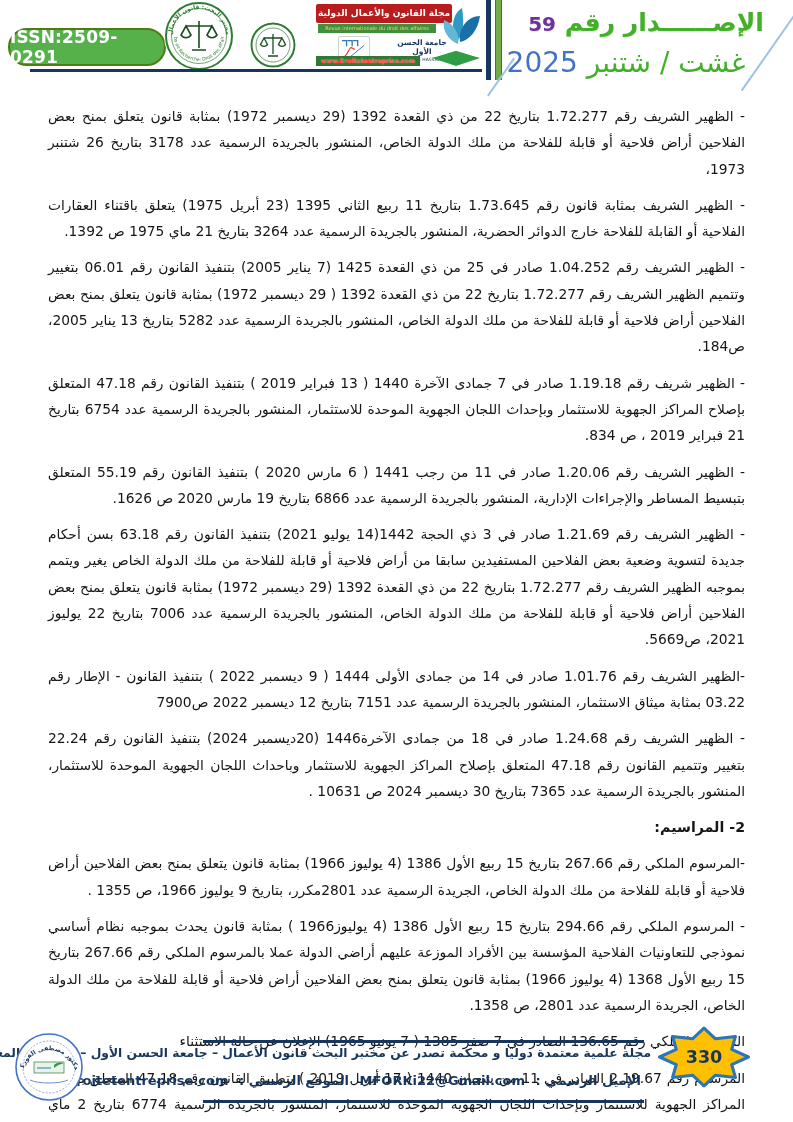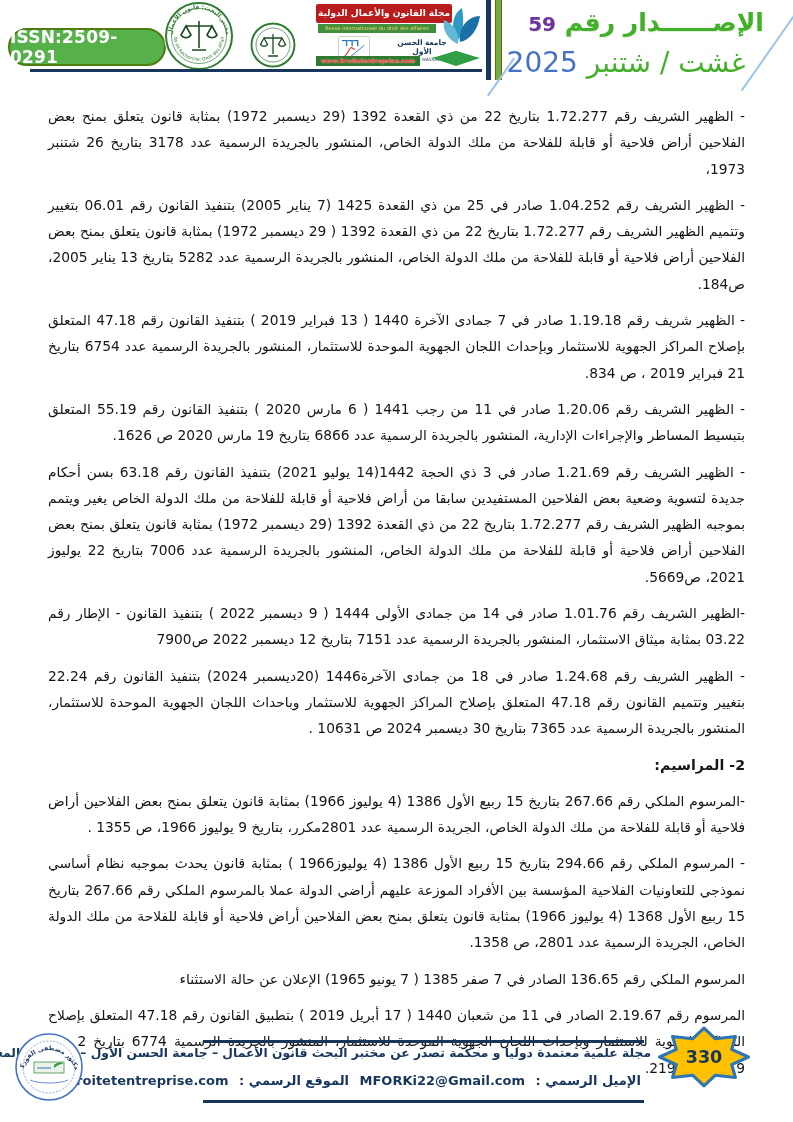--- a/index.html
+++ b/index.html
@@ -173,20 +173,21 @@
     <div class="issue-line2">
       <span>غشت / شتنبر</span>
       <span class="year">2025</span>
     </div>
     <div class="slash slash-1"></div>
     <div class="slash slash-2"></div>
   </div>
 
   <div class="doc-body">
     <p>- الظهير الشريف رقم 1.72.277 بتاريخ 22 من ذي القعدة 1392 (29 ديسمبر 1972) بمثابة قانون يتعلق بمنح بعض الفلاحين أراض فلاحية أو قابلة للفلاحة من ملك الدولة الخاص، المنشور بالجريدة الرسمية عدد 3178 بتاريخ 26 شتنبر 1973،</p>
+    <p>- الظهير الشريف بمثابة قانون رقم 1.73.645 بتاريخ 11 ربيع الثاني 1395 (23 أبريل 1975) يتعلق باقتناء العقارات الفلاحية أو القابلة للفلاحة خارج الدوائر الحضرية، المنشور بالجريدة الرسمية عدد 3264 بتاريخ 21 ماي 1975 ص 1392.</p>
     <p>- الظهير الشريف رقم 1.04.252 صادر في 25 من ذي القعدة 1425 (7 يناير 2005) بتنفيذ القانون رقم 06.01 بتغيير وتتميم الظهير الشريف رقم 1.72.277 بتاريخ 22 من ذي القعدة 1392 ( 29 ديسمبر 1972) بمثابة قانون يتعلق بمنح بعض الفلاحين أراض فلاحية أو قابلة للفلاحة من ملك الدولة الخاص، المنشور بالجريدة الرسمية عدد 5282 بتاريخ 13 يناير 2005، ص184.</p>
     <p>- الظهير شريف رقم 1.19.18 صادر في 7 جمادى الآخرة 1440 ( 13 فبراير 2019 ) بتنفيذ القانون رقم 47.18 المتعلق بإصلاح المراكز الجهوية للاستثمار وبإحداث اللجان الجهوية الموحدة للاستثمار، المنشور بالجريدة الرسمية عدد 6754 بتاريخ 21 فبراير 2019 ، ص 834.</p>
     <p>- الظهير الشريف رقم 1.20.06 صادر في 11 من رجب 1441 ( 6 مارس 2020 ) بتنفيذ القانون رقم 55.19 المتعلق بتبسيط المساطر والإجراءات الإدارية، المنشور بالجريدة الرسمية عدد 6866 بتاريخ 19 مارس 2020 ص 1626.</p>
     <p>- الظهير الشريف رقم 1.21.69 صادر في 3 ذي الحجة 1442(14 يوليو 2021) بتنفيذ القانون رقم 63.18 بسن أحكام جديدة لتسوية وضعية بعض الفلاحين المستفيدين سابقا من أراض فلاحية أو قابلة للفلاحة من ملك الدولة الخاص يغير ويتمم بموجبه الظهير الشريف رقم 1.72.277 بتاريخ 22 من ذي القعدة 1392 (29 ديسمبر 1972) بمثابة قانون يتعلق بمنح بعض الفلاحين أراض فلاحية أو قابلة للفلاحة من ملك الدولة الخاص، المنشور بالجريدة الرسمية عدد 7006 بتاريخ 22 يوليوز 2021، ص5669.</p>
     <p>-الظهير الشريف رقم 1.01.76 صادر في 14 من جمادى الأولى 1444 ( 9 ديسمبر 2022 ) بتنفيذ القانون - الإطار رقم 03.22 بمثابة ميثاق الاستثمار، المنشور بالجريدة الرسمية عدد 7151 بتاريخ 12 ديسمبر 2022 ص7900</p>
     <p>- الظهير الشريف رقم 1.24.68 صادر في 18 من جمادى الآخرة1446  (20ديسمبر 2024) بتنفيذ القانون رقم 22.24 بتغيير وتتميم القانون رقم 47.18 المتعلق بإصلاح المراكز الجهوية للاستثمار وباحداث اللجان الجهوية الموحدة للاستثمار، المنشور بالجريدة الرسمية عدد 7365 بتاريخ 30 ديسمبر 2024 ص 10631 .</p>
     <p class="sec-head">2- المراسيم:</p>
     <p>-المرسوم الملكي رقم 267.66 بتاريخ 15 ربيع الأول 1386 (4 يوليوز 1966)  بمثابة قانون يتعلق بمنح بعض الفلاحين أراض فلاحية أو قابلة للفلاحة من ملك الدولة الخاص، الجريدة الرسمية عدد 2801مكرر، بتاريخ 9 يوليوز 1966، ص 1355 .</p>
     <p>- المرسوم الملكي رقم 294.66 بتاريخ 15 ربيع الأول 1386 (4 يوليوز1966 ) بمثابة قانون يحدث بموجبه نظام أساسي نموذجي للتعاونيات الفلاحية المؤسسة بين الأفراد الموزعة عليهم أراضي الدولة عملا بالمرسوم الملكي رقم 267.66 بتاريخ 15 ربيع الأول 1368 (4 يوليوز 1966)  بمثابة قانون يتعلق بمنح بعض الفلاحين أراض فلاحية أو قابلة للفلاحة من ملك الدولة الخاص، الجريدة الرسمية عدد 2801، ص 1358.</p>
     <p>المرسوم الملكي رقم 136.65 الصادر في 7 صفر 1385 ( 7  يونيو 1965) الإعلان عن حالة الاستثناء</p>

